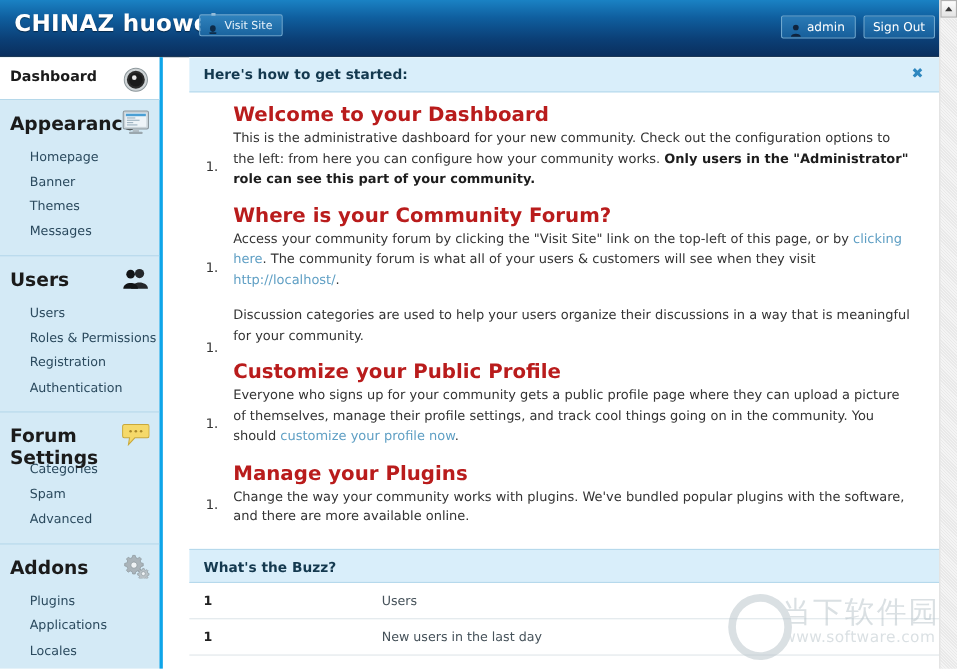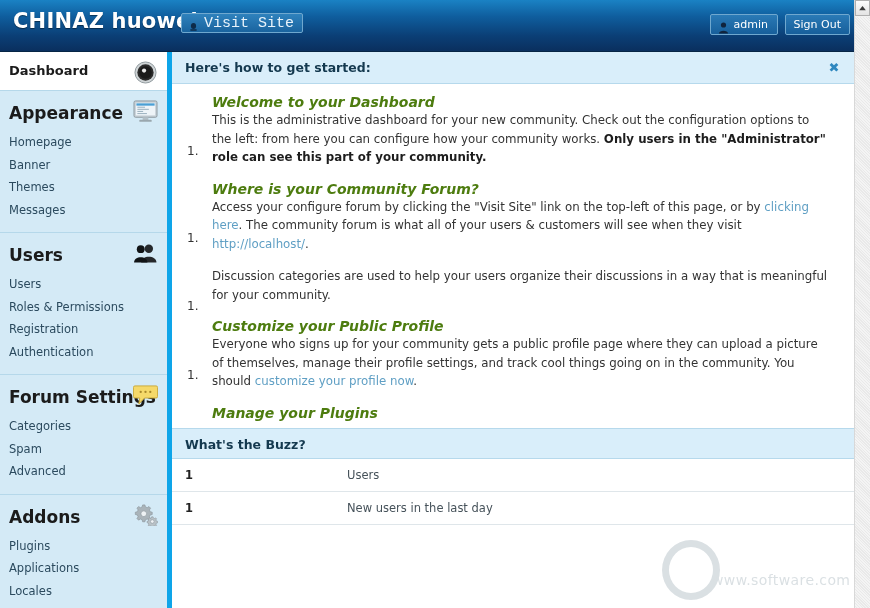--- a/index.html
+++ b/index.html
@@ -32,21 +32,21 @@
   }
   .visit-btn {
     position: absolute; left: 181px; top: 13px;
     height: 20px; padding: 0 8px 0 6px;
     display: flex; align-items: center; gap: 5px;
     background: linear-gradient(to bottom, #2f82bd 0%, #1a649f 100%);
     border: 1px solid #6fa8cf;
     border-radius: 2px;
     box-sizing: border-box;
   }
-  .visit-btn .lbl { font-size: 15px; color: #e8f3fb; white-space: nowrap; font-family: Liberation Mono, monospace; }
+  .visit-btn .lbl { font-size: 10px; color: #e8f3fb; white-space: nowrap; }
   .site-ico { width: 11px; height: 11px; display:block; }
 
   .admin-box {
     position: absolute; right: 76px; top: 14px;
     height: 21px; padding: 0 9px 0 7px;
     display: flex; align-items: center; gap: 5px;
     background: linear-gradient(to bottom, #2a7ab6 0%, #175f9b 100%);
     border: 1px solid #6fa8cf; border-radius: 2px;
     box-sizing: border-box;
   }
@@ -58,23 +58,23 @@
     background: linear-gradient(to bottom, #2a7ab6 0%, #175f9b 100%);
     border: 1px solid #6fa8cf; border-radius: 2px;
     box-sizing: border-box;
   }
   .signout-box .lbl { font-size: 11px; color: #ffffff; white-space: nowrap; }
   .user-ico { width: 11px; height: 12px; display:block; }
 
   
   .sidebar {
     position: absolute; left: 0; top: 52px;
-    width: 172px; height: 556px;
+    width: 148px; height: 556px;
     background: #d4eaf6;
-    border-right: 5px solid #0ea5e9;
+    border-right: 3px solid #0ea5e9;
     box-sizing: border-box;
     overflow: hidden;
   }
   .sb-dash {
     position: relative;
     height: 39px;
     background: #ffffff;
     border-bottom: 1px solid #b5d8ea;
     box-sizing: border-box;
   }
@@ -96,20 +96,21 @@
     width: 28px; height: 28px;
     display: flex; align-items: center; justify-content: center;
   }
   .sb-link {
     display: block;
     font-size: 11.5px; color: #2b4a5e;
     padding: 0 0 0 9px;
     line-height: 22.5px;
     text-decoration: none;
     white-space: nowrap;
+    margin-left: 18px;
   }
   .sb-pad-btm { height: 11px; }
 
   
   .main {
     position: absolute; left: 172px; top: 52px;
     width: 682px; height: 556px;
     background: #ffffff;
     overflow: hidden;
   }
@@ -139,21 +140,21 @@
   .guide-item {
     position: relative;
     padding: 0 22px 0 40px;
   }
   .guide-item .marker {
     position: absolute; left: 15px;
     font-size: 12px; color: #333;
   }
   .guide-item h3 {
     margin: 0 0 1px 0;
-    font-size: 14px; font-weight: bold; color: #4d7c0f; font-style: italic;
+    font-size: 18px; font-weight: bold; color: #b91c1c;
   }
   .guide-item p {
     margin: 0 0 14px 0;
     font-size: 11.8px; color: #333333;
     line-height: 18.5px;
   }
   .guide-item p b { color: #1d1d1d; }
   .guide-item a { color: #5f9fc4; text-decoration: none; }
 
   .buzz-head {
@@ -376,21 +377,21 @@
         <h3>Welcome to your Dashboard</h3>
         <p>
           <span>This is the administrative dashboard for your new community. Check out the configuration options to the left: from here you can configure how your community works. </span><b>Only users in the "Administrator" role can see this part of your community.</b>
         </p>
         <span class="marker" style="top:50px">1.</span>
       </div>
 
       <div class="guide-item">
         <h3>Where is your Community Forum?</h3>
         <p>
-          <span>Access your configure forum by clicking the "Visit Site" link on the top-left of this page, or by </span><a href="#">clicking here</a><span>. The community forum is what all of your users &amp; customers will see when they visit </span><a href="#">http://localhost/</a><span>.</span>
+          <span>Access your community forum by clicking the "Visit Site" link on the top-left of this page, or by </span><a href="#">clicking here</a><span>. The community forum is what all of your users &amp; customers will see when they visit </span><a href="#">http://localhost/</a><span>.</span>
         </p>
         <span class="marker" style="top:50px">1.</span>
       </div>
 
       <div class="guide-item">
         <p>
           <span>Discussion categories are used to help your users organize their discussions in a way that is meaningful for your community.</span>
         </p>
         <span class="marker" style="top:32px">1.</span>
       </div>
@@ -398,20 +399,23 @@
       <div class="guide-item">
         <h3>Customize your Public Profile</h3>
         <p>
           <span>Everyone who signs up for your community gets a public profile page where they can upload a picture of themselves, manage their profile settings, and track cool things going on in the community. You should </span><a href="#">customize your profile now</a><span>.</span>
         </p>
         <span class="marker" style="top:50px">1.</span>
       </div>
 
       <div class="guide-item">
         <h3>Manage your Plugins</h3>
+        <p>
+          <span>Change the way your community works with plugins. We've bundled popular plugins with the software, and there are more available online.</span>
+        </p>
         <span class="marker" style="top:32px">1.</span>
       </div>
 
     </div>
 
     <div class="buzz-head">
       <div class="t">What's the Buzz?</div>
     </div>
 
     <div class="buzz-row">
@@ -420,20 +424,21 @@
     </div>
     <div class="buzz-row">
       <div class="buzz-num">1</div>
       <div class="buzz-lbl">New users in the last day</div>
     </div>
 
   </div>
 
   <div class="wm">
     <div class="wm-o"></div>
+    <div class="wm-cn">当下软件园</div>
     <div class="wm-url">www.software.com</div>
   </div>
 
   <div class="vsb">
     <div class="vsb-btn">
       <svg viewBox="0 0 8 6" width="7" height="5">
         <polygon points="4,0 8,5 0,5" fill="#3a3a3a"></polygon>
       </svg>
     </div>
     <div class="vsb-track"></div>

